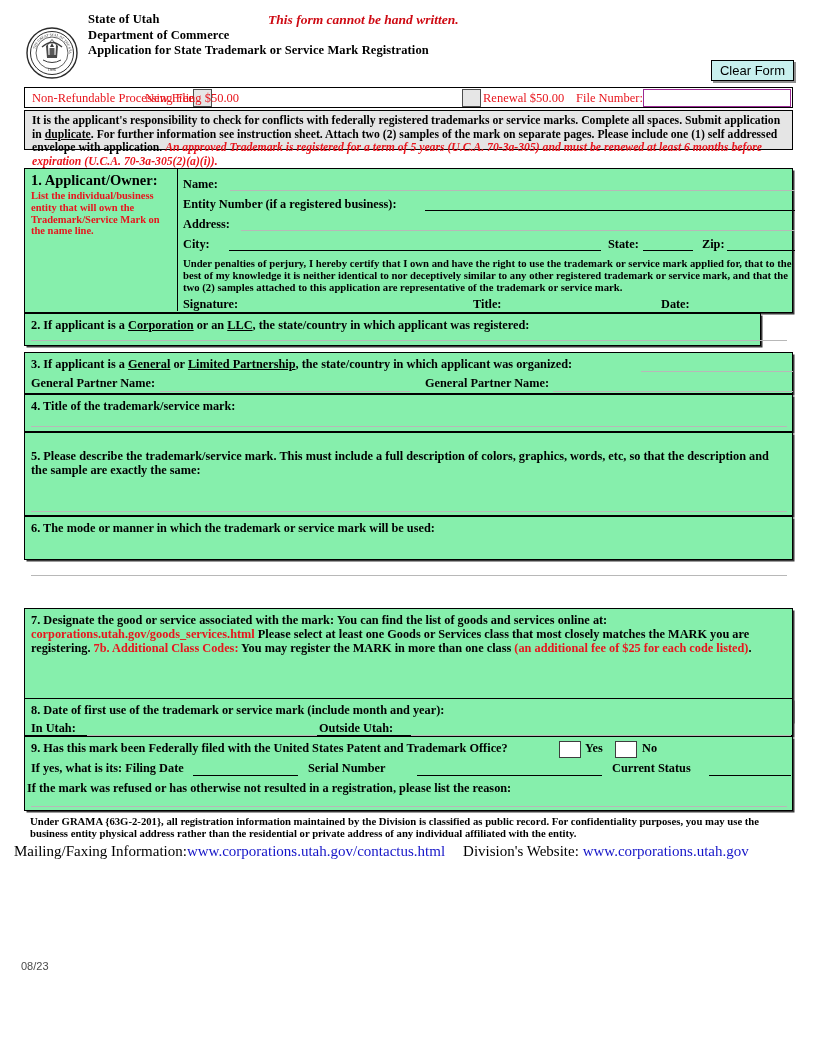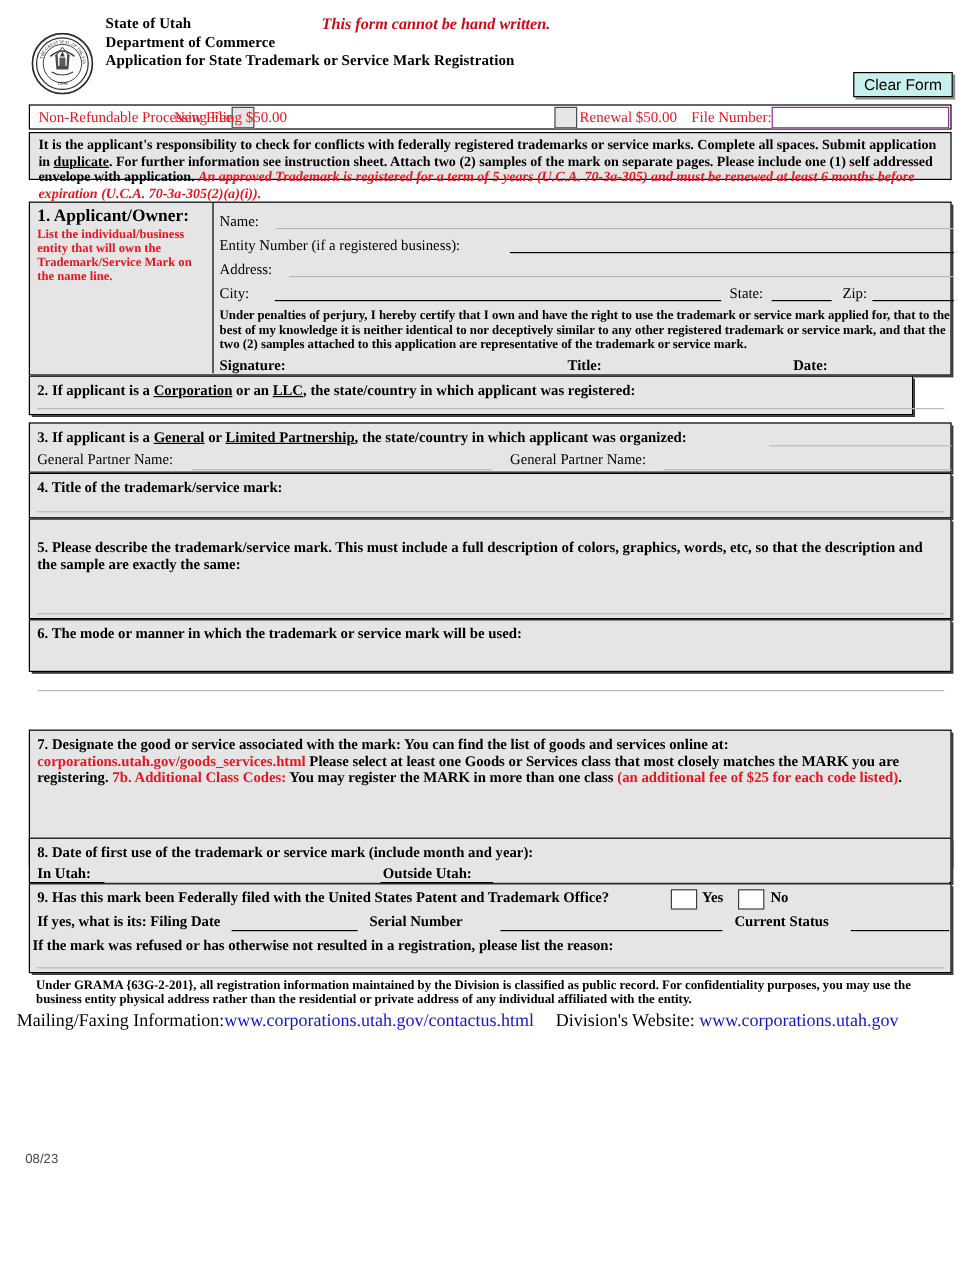--- a/index.html
+++ b/index.html
@@ -117,33 +117,33 @@
   #instruction-box .red-ital {
     color: #e8151d;
     font-style: italic;
   }
   .u { text-decoration: underline; }
 
   
   .formbox {
     position: absolute;
     border: 1.5px solid #000;
-    background: #e5e5e5;
+    background: #86efac;
     box-shadow: 2px 2px 0 -0.5px #3a3a3a;
     padding-left: 22px;
   }
   .boxtext {
     position: absolute;
     font-size: 12.3px;
     font-weight: bold;
     line-height: 14px;
     white-space: nowrap;
   }
   .boxtext.wrap { white-space: normal; }
-  .plain { font-weight: normal; }
+  .plain { font-weight: bold; }
   .red { color: #e8151d; }
 
   
   .rule-dark {
     position: absolute;
     height: 0;
     border-bottom: 1.3px solid #000;
   }
   .rule-light {
     position: absolute;

